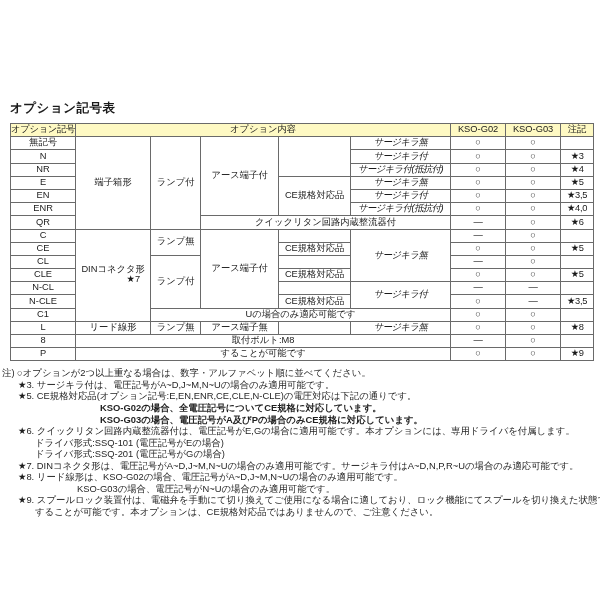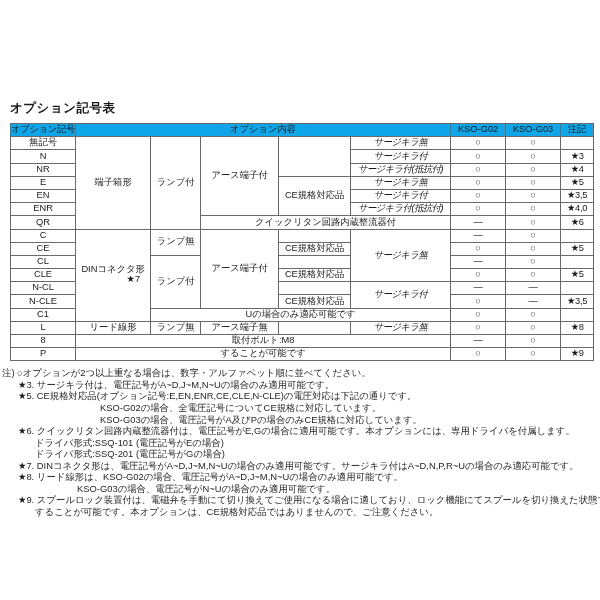--- a/index.html
+++ b/index.html
@@ -18,31 +18,31 @@
     border-collapse:collapse;table-layout:fixed;margin-left:10px;
   }
   .tbl th,.tbl td{
     border:1px solid #6a6a6a;
     font-size:9.3px;font-weight:normal;
     height:12.2px;line-height:1.05;
     padding:0;margin:0;
     text-align:center;vertical-align:middle;
     white-space:nowrap;overflow:hidden;
   }
-  .tbl th{background:#0ea5e9;margin-left:48px;}
+  .tbl th{background:#fef9c3;margin-left:48px;}
   .th-code{font-size:8.4px;letter-spacing:-0.3px;}
   .c-note{text-align:right;padding-right:2px;letter-spacing:-0.3px;}
   .c-tight{letter-spacing:-0.5px;font-style:italic;}
   .din-line2{display:block;text-align:right;padding-right:10px;}
   .notes{margin:6px 0 0 2px;font-size:9.4px;line-height:11.55px;color:#1f1f1f;}
   .notes div{white-space:nowrap;}
   .n0{padding-left:0;}
   .n1{padding-left:16px;}
   .n2{padding-left:33px;}
-  .n3{padding-left:98px;}
+  .n3{padding-left:98px;font-weight:bold;}
   .n4{padding-left:75px;}
 </style>
 </head>
 <body>
 
 <div class="page">
 
   <h1 class="title">オプション記号表</h1>
 
   <table class="tbl">

